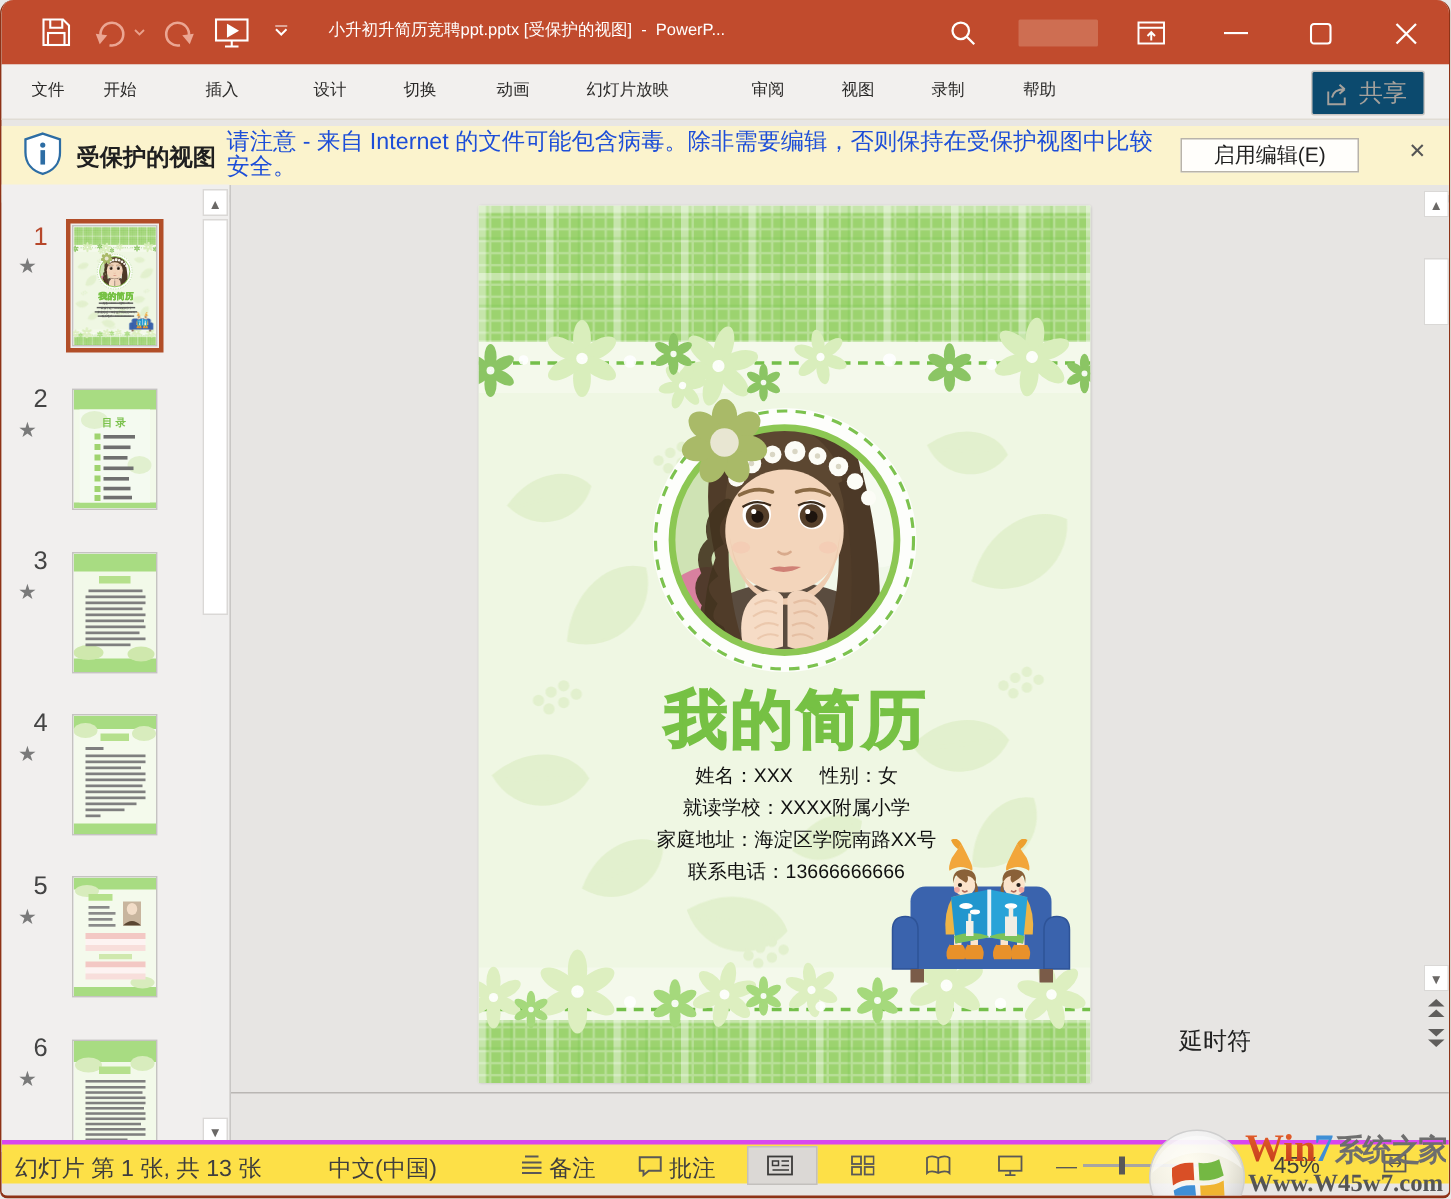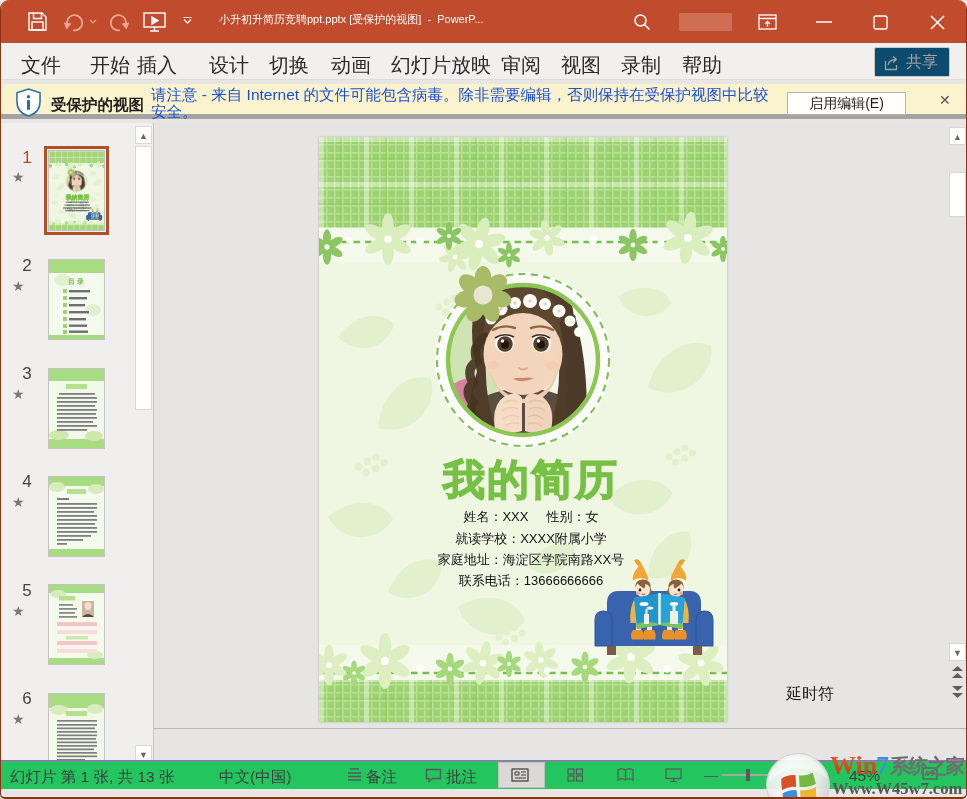--- a/index.html
+++ b/index.html
@@ -4,44 +4,44 @@
 *{margin:0;padding:0;box-sizing:border-box}
 html,body{width:967px;height:799px;background:#e8e8e8;font-family:"Liberation Sans",sans-serif;overflow:hidden}
 #win{position:absolute;left:0;top:0;width:967px;height:799px;border-radius:9px 9px 5px 5px;overflow:hidden;border-left:1px solid #8e3216;border-right:1px solid #8e3216;border-bottom:2px solid #8e3216;background:#e8e6e4}
 
 .titlebar{position:absolute;left:0;top:0;width:100%;height:43px;background:#c14b2d}
 .tb-ic{position:absolute;top:11px}
 .tb-title{position:absolute;left:218px;top:12px;color:#ffffff;font-size:11px;white-space:nowrap}
 .tb-acct{position:absolute;left:678px;top:13px;width:53px;height:18px;background:#d27a5f;opacity:.75;border-radius:1px}
 
 .menubar{position:absolute;left:0;top:43px;width:100%;height:37px;background:#f2f0ee;border-bottom:1px solid #e0dcd4}
-.menubar .tab{position:absolute;top:9px;font-size:20px;color:#2b2a29;white-space:nowrap}
+.menubar .tab{position:absolute;top:9px;font-size:11px;color:#2b2a29;white-space:nowrap}
 .share{position:absolute;right:16px;top:4px;width:76px;height:30px;background:#0c4a6e;border:1px solid #cbc7c3;border-radius:2px;color:#a5a19c;font-size:16px}
 
-.banner{position:absolute;left:0;top:84px;width:100%;height:35px;background:#fbf3cd;border-bottom:5px solid #a3a3a3}
+.banner{position:absolute;left:0;top:84px;width:100%;height:51px;background:#fbf3cd;border-bottom:5px solid #a3a3a3}
 .banner .bold{position:absolute;left:50px;top:11px;font-weight:bold;font-size:15.5px;color:#1f1f1f}
 .banner .msg{position:absolute;left:150px;top:3px;font-size:15.5px;color:#1d4ed8;line-height:16.5px;width:700px}
 .banner .btn{position:absolute;left:786px;top:8px;width:119px;height:23px;background:#fffefb;border:1px solid #b8b3aa;font-size:14px;color:#1f1f1f;text-align:center;line-height:21px}
 .banner .x{position:absolute;left:938px;top:8px;font-size:14px;color:#555}
 
 .panel{position:absolute;left:0;top:123px;width:152px;height:645px;background:#f1efee}
 .canvas{position:absolute;left:152px;top:123px;width:815px;height:645px;background:#e7e5e3;border-left:1px solid #c9c7c5}
 
 .thumb{position:absolute;left:47px;width:57px;height:81px;background:#fff;border:1px solid #c5c3c1;overflow:hidden}
 .tnum{position:absolute;left:16px;width:20px;font-size:17px;color:#444;text-align:center}
 .tstar{position:absolute;left:11px;font-size:14px;color:#7a7a7a}
 .sel{outline:3px solid #b24e28;outline-offset:1px}
 
 .slide{position:absolute;left:165px;top:14px;width:408px;height:585px;background:#f0f8e6;overflow:hidden;box-shadow:0 0 2px rgba(0,0,0,.25)}
 .delay{position:absolute;left:632px;top:561px;font-size:16px;color:#222}
 
 .sb{position:absolute;background:#f1f0ef}
 .arrowbox{position:absolute;background:#ffffff;border:1px solid #dad8d6;color:#6a6866;text-align:center}
 
-.statusbar{position:absolute;left:0;top:760px;width:100%;height:29px;background:#22c55e;border-top:1px solid #d946ef;font-size:15.5px;color:#3f3e3d}
+.statusbar{position:absolute;left:0;top:760px;width:100%;height:29px;background:#fde047;border-top:3px solid #d946ef;font-size:15.5px;color:#3f3e3d}
 .statusbar span{position:absolute;top:6px;white-space:nowrap}
 
 .wm{position:absolute;right:0;top:744px;width:200px;height:55px}
 </style></head>
 <body>
 <div id="win">
 
   <div class="titlebar">
     <svg class="tb-ic" style="left:26px" width="21" height="21" viewBox="0 0 21 21" fill="none" stroke="#fff" stroke-width="1.4">
       <path d="M2 2 h13 l4 4 v13 h-17 z"></path>
@@ -84,21 +84,21 @@
     <svg class="tb-ic" style="left:872px;top:15px" width="15" height="15" viewBox="0 0 15 15" fill="none" stroke="#fff" stroke-width="1.4">
         <rect x="1" y="1" width="13" height="13" rx="2"></rect>
       </svg>
     <svg class="tb-ic" style="left:929px;top:15px" width="15" height="15" viewBox="0 0 15 15" fill="none" stroke="#fff" stroke-width="1.5">
         <path d="M1 1 L14 14 M14 1 L1 14"></path>
       </svg>
   </div>
 
   <div class="menubar">
     <span class="tab" style="left:20px">文件</span>
-    <span class="tab" style="left:89px">开始</span>
+    <span class="tab" style="left:68px">开始</span>
     <span class="tab" style="left:136px">插入</span>
     <span class="tab" style="left:208px">设计</span>
     <span class="tab" style="left:268px">切换</span>
     <span class="tab" style="left:330px">动画</span>
     <span class="tab" style="left:390px">幻灯片放映</span>
     <span class="tab" style="left:500px">审阅</span>
     <span class="tab" style="left:560px">视图</span>
     <span class="tab" style="left:620px">录制</span>
     <span class="tab" style="left:681px">帮助</span>
     <div class="share">

